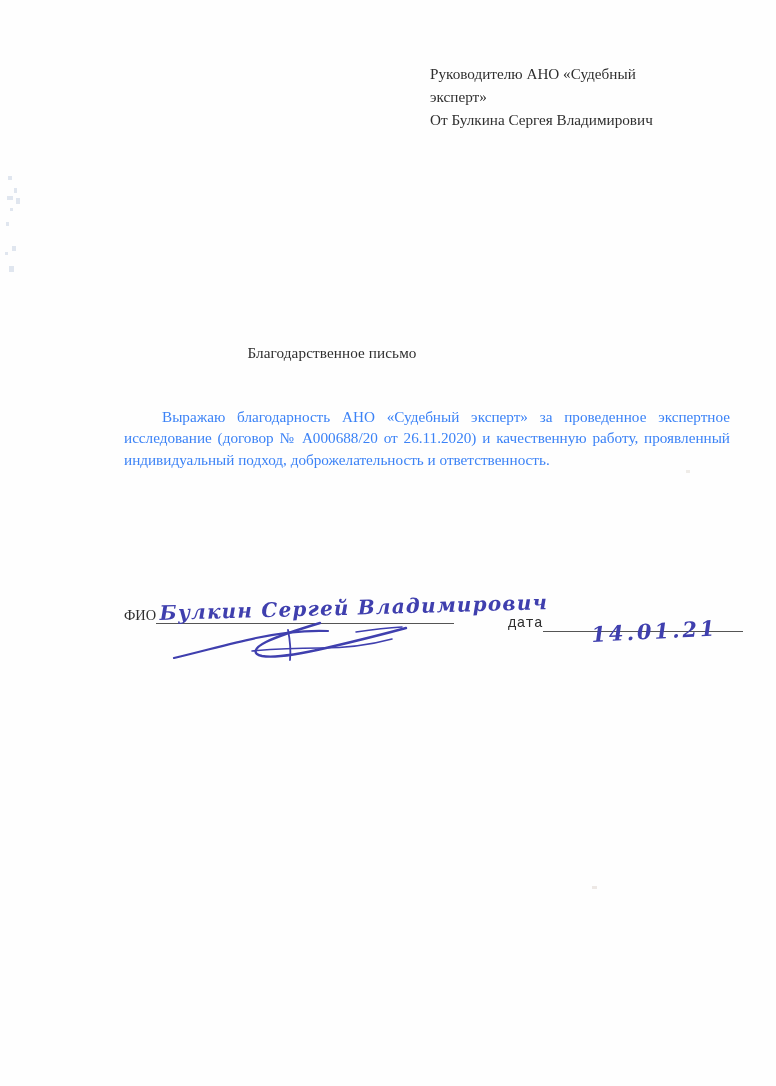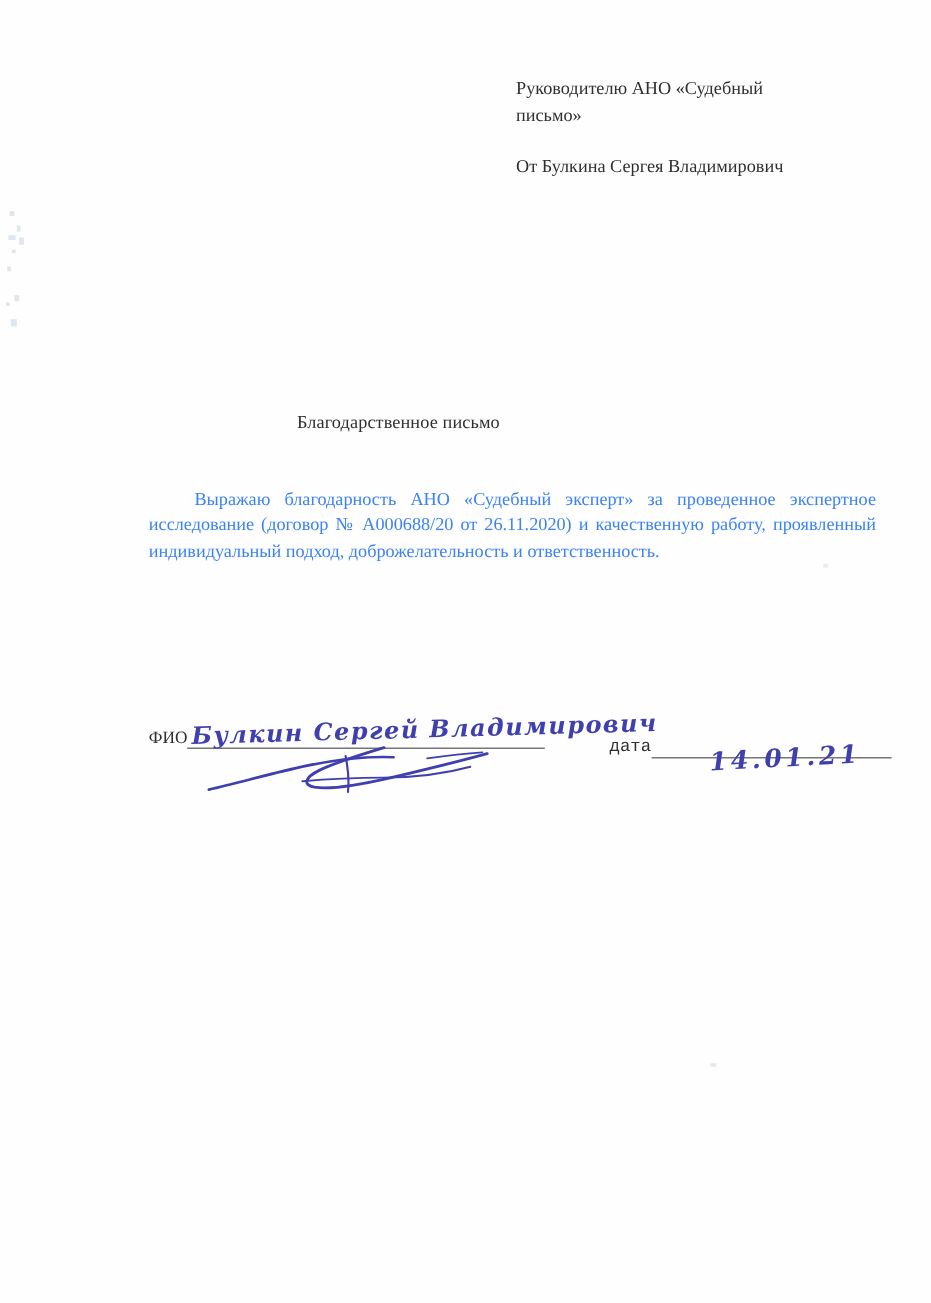--- a/index.html
+++ b/index.html
@@ -34,21 +34,20 @@
     position: absolute;
     left: 430px;
     top: 62px;
     width: 300px;
     text-align: left;
     font-size: 15.2px;
     line-height: 23px;
     color: #2f2f2f;
   }
   .header-from {
-    margin-top: 19px;
   }
 
   
   .doc-title {
     position: absolute;
     left: 0;
     top: 344px;
     width: 636px;
     text-align: center;
     font-size: 15.2px;
@@ -155,21 +154,21 @@
   <div class="speck" style="left:10px; top:208px; width:3px; height:3px;"></div>
   <div class="speck" style="left:6px;  top:222px; width:3px; height:4px;"></div>
   <div class="speck" style="left:12px; top:246px; width:4px; height:5px;"></div>
   <div class="speck" style="left:5px;  top:252px; width:3px; height:3px;"></div>
   <div class="speck" style="left:9px;  top:266px; width:5px; height:6px;"></div>
   <div class="speck" style="left:592px;top:886px; width:5px; height:3px; background:#ded6d0;"></div>
   <div class="speck" style="left:686px;top:470px; width:4px; height:3px; background:#e2dcd6;"></div>
 
   <div class="header-block">
     <div>Руководителю АНО «Судебный</div>
-    <div>письмо»</div>
+    <div>эксперт»</div>
     <div class="header-from">От Булкина Сергея Владимирович</div>
   </div>
 
   <div class="doc-title">Благодарственное письмо</div>
 
   <div class="body-block">
     <p class="para">Выражаю благодарность АНО «Судебный эксперт» за проведенное экспертное исследование (договор № А000688/20 от 26.11.2020) и качественную работу, проявленный индивидуальный подход, доброжелательность и ответственность.</p>
   </div>
 
   <div class="sign-area">

